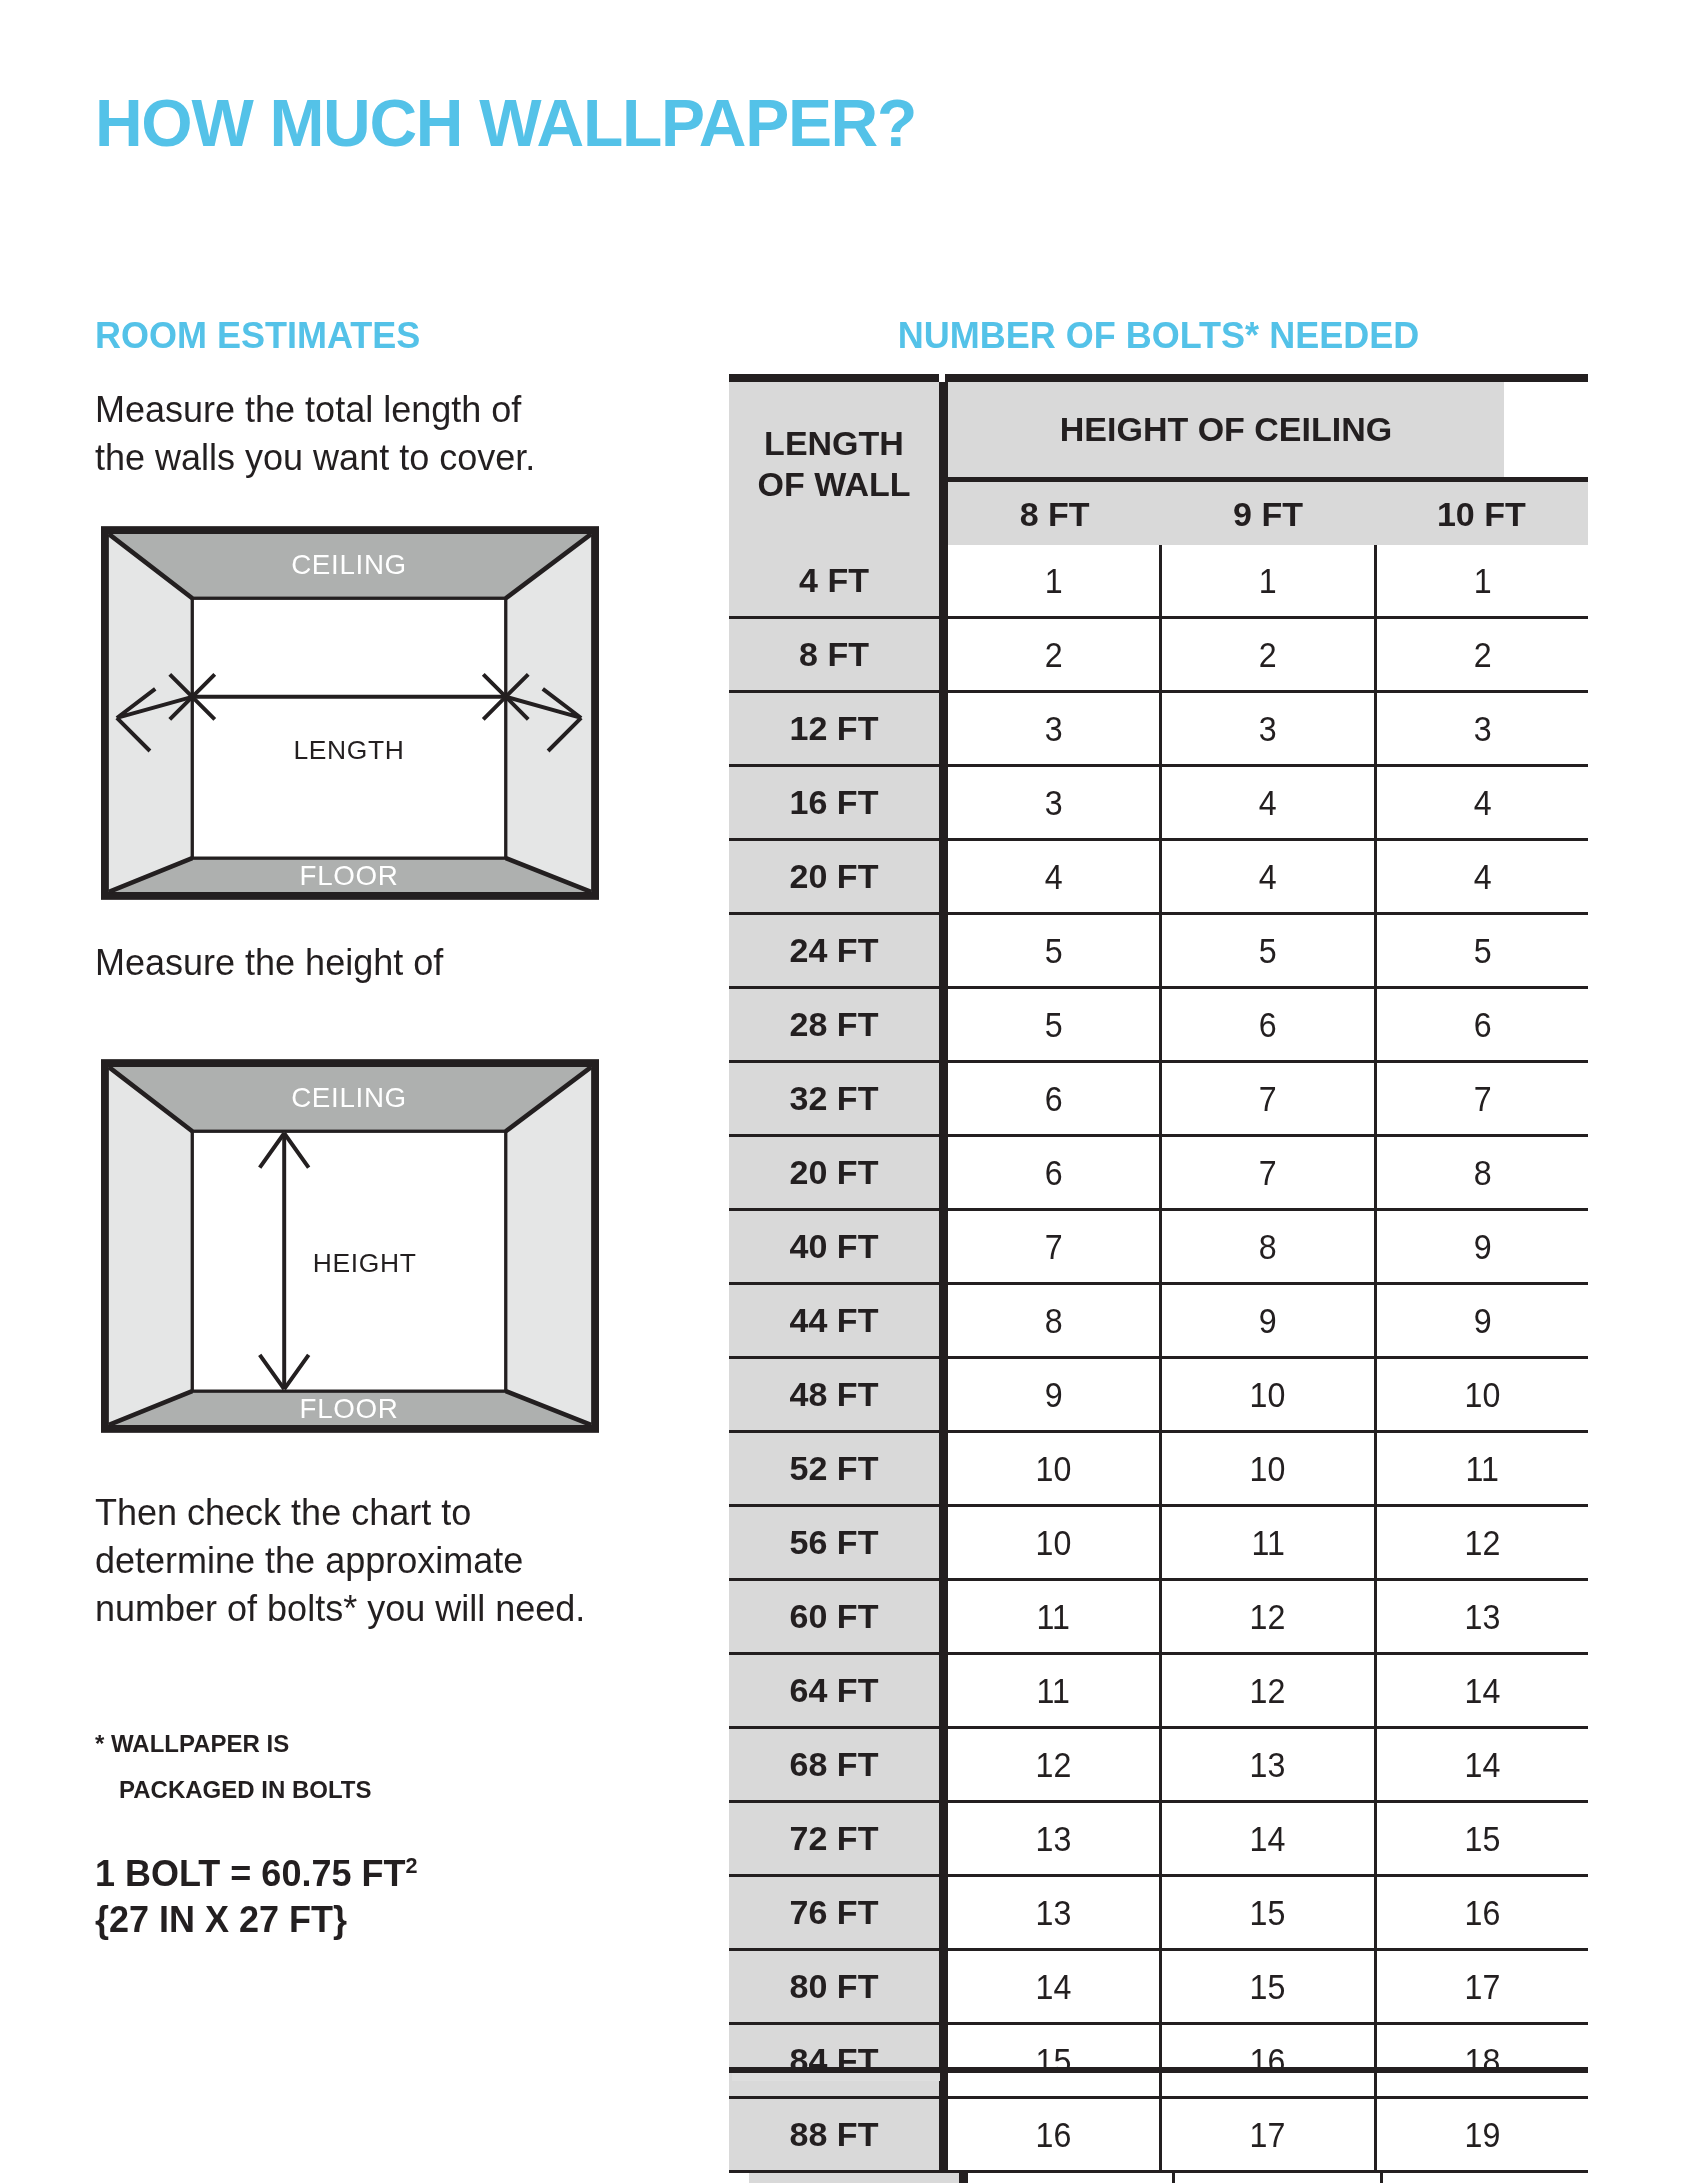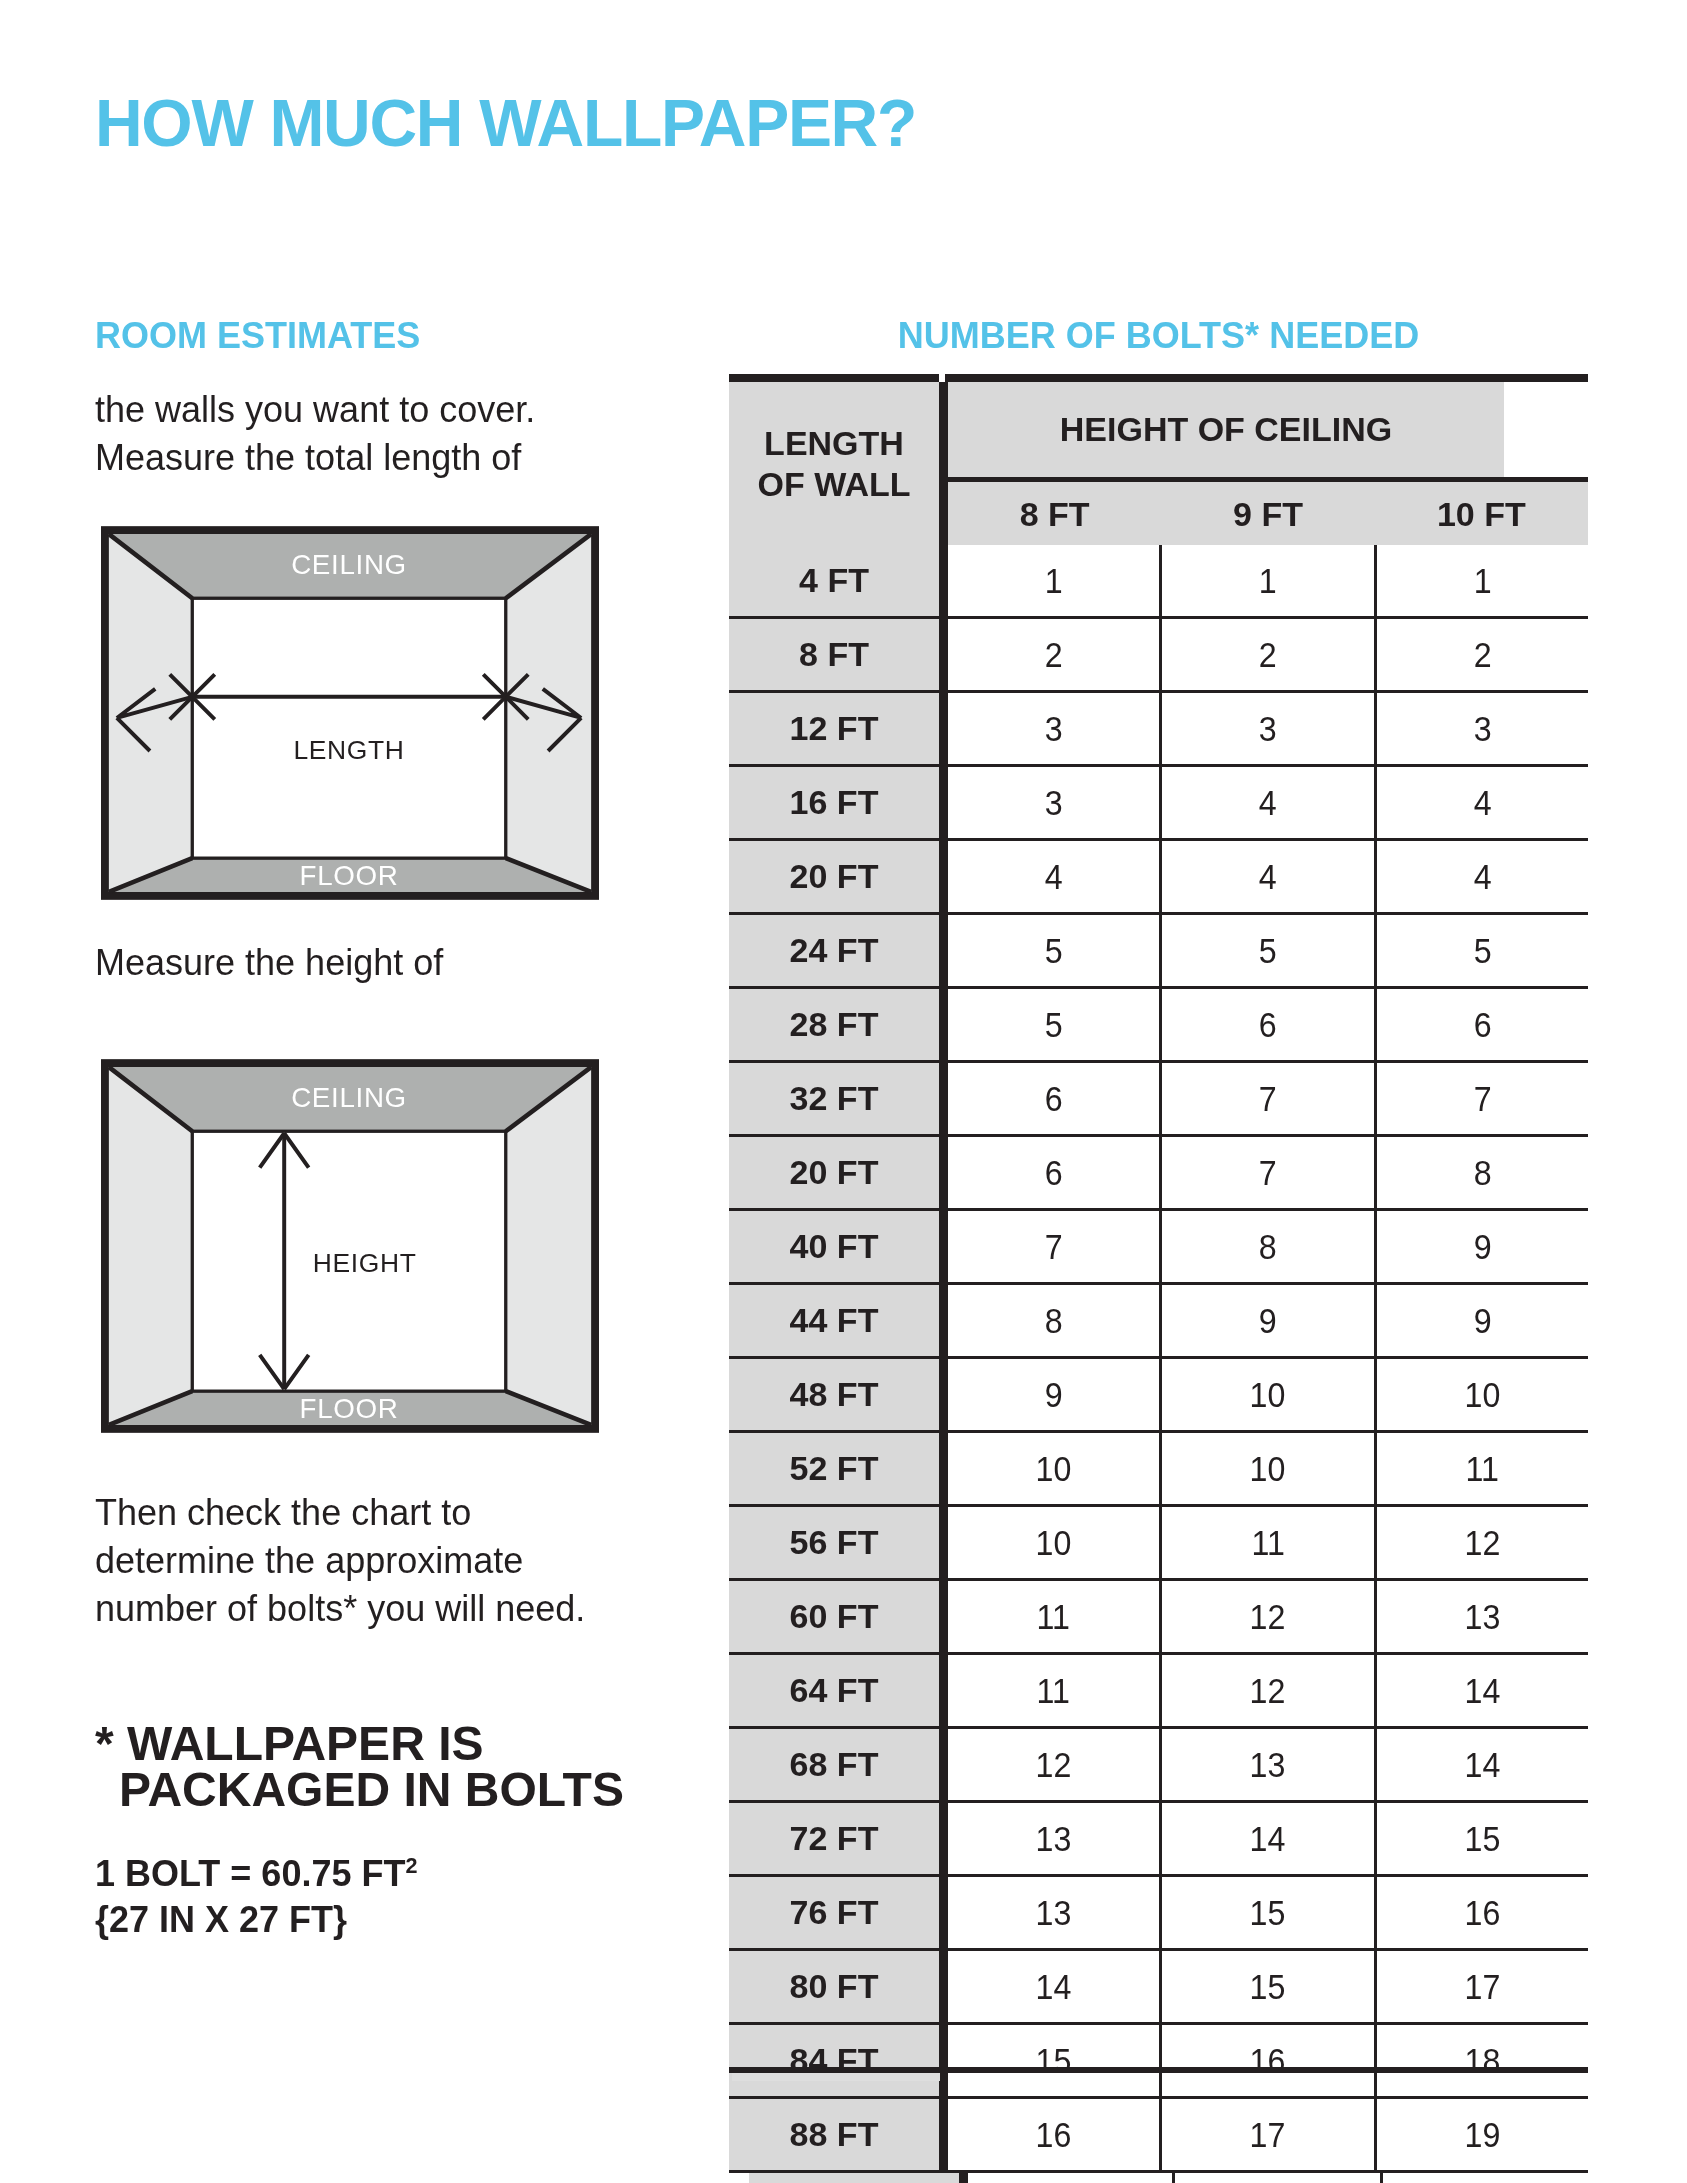--- a/index.html
+++ b/index.html
@@ -11,21 +11,21 @@
 
   
   .main-title { left:95px; top:85px; font-size:66px; font-weight:bold; letter-spacing:-1.3px; color:#54c2e8; white-space:nowrap; }
   .section-heading { font-size:36px; font-weight:bold; color:#54c2e8; white-space:nowrap; }
   .h-left  { left:95px; top:315px; }
   .h-table { left:729px; top:315px; width:859px; text-align:center; }
   .bodycopy { font-size:36px; line-height:48px; color:#231f20; }
   .p1 { left:95px; top:386px; }
   .p2 { left:95px; top:939px; }
   .p3 { left:95px; top:1489px; }
-  .footnote { left:95px; top:1721px; font-size:48px; line-height:46px; font-weight:bold; }
+  .footnote { left:95px; top:1721px; font-size:24px; line-height:46px; font-weight:bold; }
   .footnote .indent { padding-left:24px; }
   .boltspec { left:95px; top:1843px; font-size:36px; line-height:46px; font-weight:bold; }
   .boltspec sup { font-size:60%; vertical-align:super; }
 
   
   .diagram1 { left:101px; top:526px; }
   .diagram2 { left:101px; top:1059px; }
   .room-label-light { fill:#ffffff; font-size:42px; letter-spacing:1px; }
   .room-label-dark  { fill:#231f20; font-size:40px; letter-spacing:1px; }
   .ln { stroke:#231f20; fill:none; }
@@ -65,22 +65,22 @@
 </head>
 <body>
 
 <div class="page">
 
   <div class="abs main-title">HOW MUCH WALLPAPER?</div>
 
   <div class="abs section-heading h-left">ROOM ESTIMATES</div>
 
   <div class="abs bodycopy p1">
+    <div>Measure the total length of</div>
     <div>the walls you want to cover.</div>
-    <div>Measure the total length of</div>
   </div>
 
   <svg class="abs diagram1" width="498" height="374" viewBox="0 0 753 565">
     <rect x="6" y="6" width="741" height="553" fill="#ffffff" stroke="#231f20" stroke-width="12"></rect>
     <polygon points="12,12 741,12 612,109 138,109" fill="#aeb0af"></polygon>
     <polygon points="138,502 612,502 741,553 12,553" fill="#aeb0af"></polygon>
     <polygon points="12,12 138,109 138,502 12,553" fill="#e5e6e6"></polygon>
     <polygon points="741,12 612,109 612,502 741,553" fill="#e5e6e6"></polygon>
     <rect x="138" y="109" width="474" height="393" fill="#ffffff" stroke="#231f20" stroke-width="5"></rect>
     <path class="ln" stroke-width="7" d="M12,12 L138,109 M741,12 L612,109 M12,553 L138,502 M741,553 L612,502"></path>

